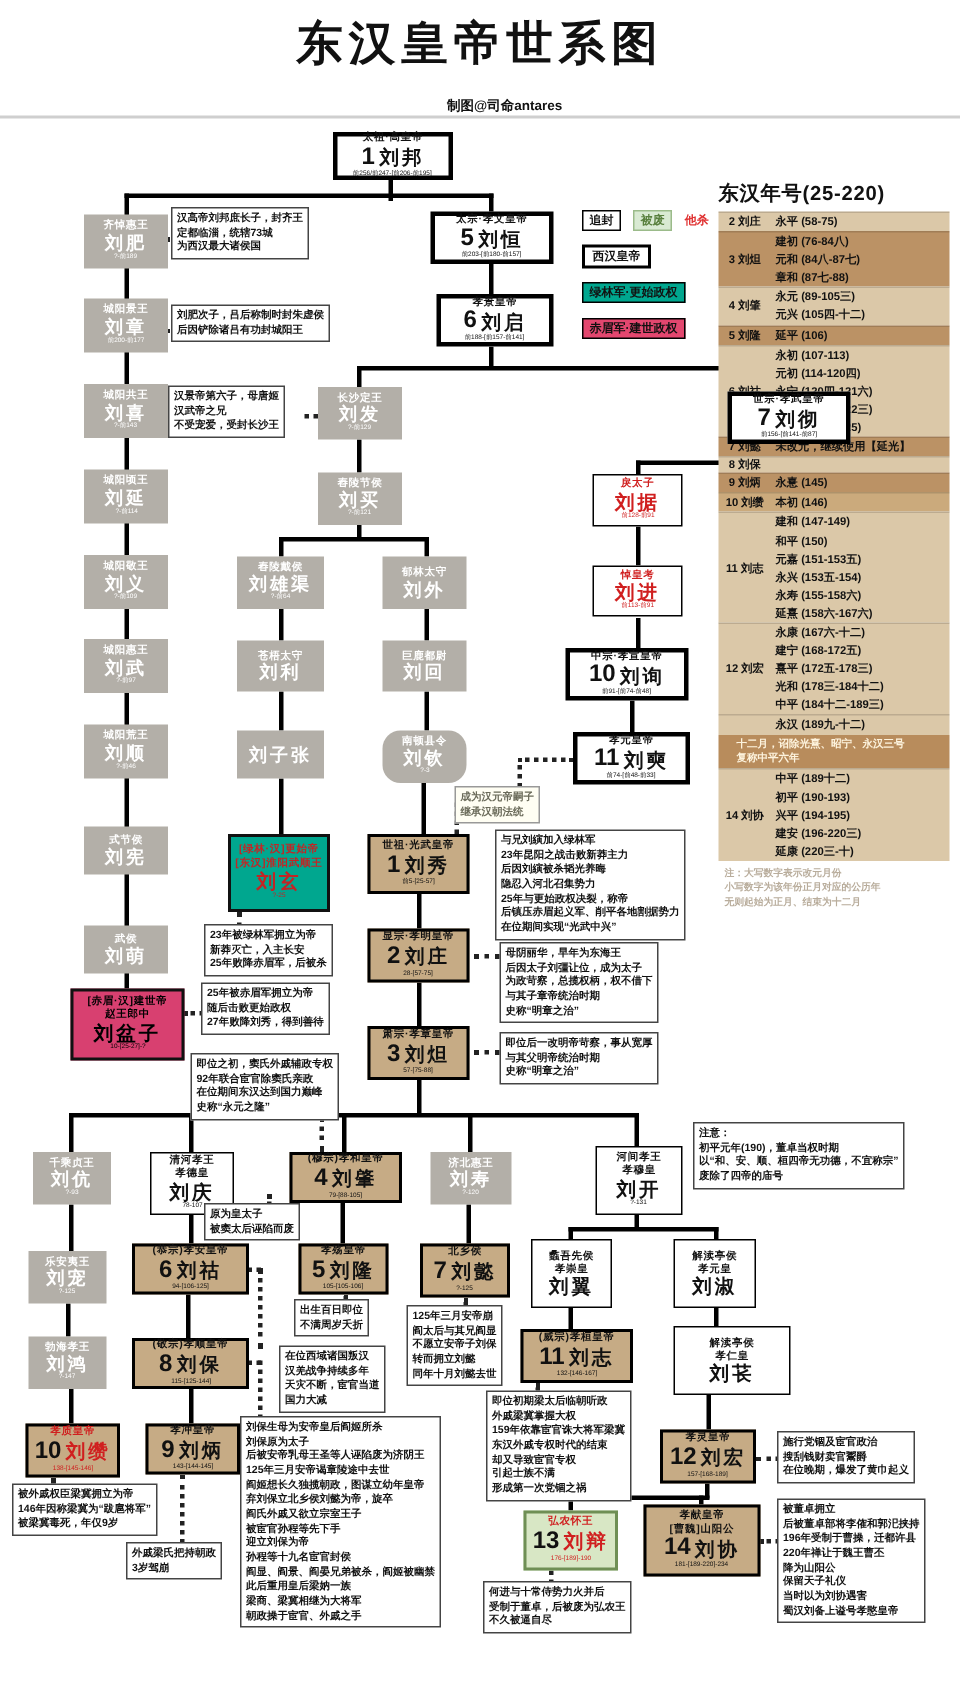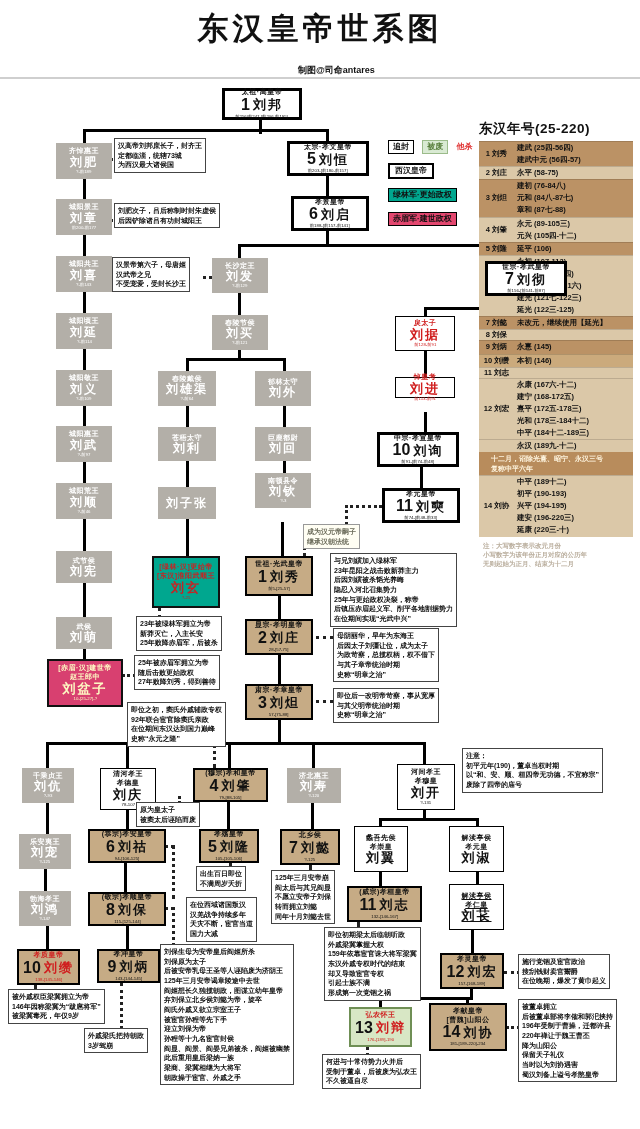--- a/index.html
+++ b/index.html
@@ -32,21 +32,21 @@
   .nname{font-size:13px;font-weight:900;letter-spacing:2px;white-space:nowrap}
   .ndates{font-size:6px;line-height:1;margin-top:1px;white-space:nowrap;transform:scale(.72);transform-origin:center top}
   .west{border:3px solid #000}
   .east{border:2px solid #000;background:#c6ab85}
   .gray{background:#b3afa8;color:#fff;border:none}
   .gray .nname{font-size:12px}
   .post{border:1.5px solid #000}
   .redtxt .nt,.redtxt .nname,.redtxt .ndates{color:#d01f1f}
   .teal{background:#00a78f;border:2px solid #111}
   .teal .nt,.teal .nname,.teal .ndates{color:#c22525}
-  .magenta{background:#d84070;border:2px solid #111;color:#fef9c3}
+  .magenta{background:#d84070;border:2px solid #111;color:#000000}
   .green{background:#d8e7c5;border:2px solid #6f8f55}
   
   .note{position:absolute;z-index:3;background:#fff;border:1px solid #444;padding:2px 3px;
         font-size:7px;font-weight:700;line-height:1.38;white-space:nowrap}
   .note.soft{border:1px solid #999;background:#fffef3;color:#6b6b5a}
   
   #era{position:absolute;left:479px;top:120px;width:154px;z-index:2}
   #era-title{font-size:13.5px;font-weight:900;margin-bottom:3px;letter-spacing:.5px}
   .eg{display:flex;border-top:1px solid rgba(0,0,0,.14)}
   .eg .lab{width:35px;font-size:7.5px;font-weight:700;display:flex;align-items:center;justify-content:center;text-align:center}
@@ -78,27 +78,20 @@
   <div class="lg" style="left:388px;top:188px">
     <span class="lg-lvlin">绿林军·更始政权</span>
   </div>
   <div class="lg" style="left:388px;top:212px">
     <span class="lg-chimei">赤眉军·建世政权</span>
   </div>
 
   <div id="era">
     <div id="era-title">东汉年号(25-220)</div>
     <div id="era-rows">
-        <div class="eg shade-dark">
-          <div class="lab">1 刘秀</div>
-          <div class="ers">
-            <div class="er">建武 (25四-56四)</div>
-            <div class="er">建武中元 (56四-57)</div>
-          </div>
-        </div>
         <div class="eg shade-light">
           <div class="lab">2 刘庄</div>
           <div class="ers">
             <div class="er">永平 (58-75)</div>
           </div>
         </div>
         <div class="eg shade-dark">
           <div class="lab">3 刘炟</div>
           <div class="ers">
             <div class="er">建初 (76-84八)</div>
@@ -145,20 +138,28 @@
           </div>
         </div>
         <div class="eg shade-mid">
           <div class="lab">10 刘缵</div>
           <div class="ers">
             <div class="er">本初 (146)</div>
           </div>
         </div>
         <div class="eg shade-light">
           <div class="lab">11 刘志</div>
+          <div class="ers">
+            <div class="er">建和 (147-149)</div>
+            <div class="er">和平 (150)</div>
+            <div class="er">元嘉 (151-153五)</div>
+            <div class="er">永兴 (153五-154)</div>
+            <div class="er">永寿 (155-158六)</div>
+            <div class="er">延熹 (158六-167六)</div>
+          </div>
         </div>
         <div class="eg shade-light">
           <div class="lab">12 刘宏</div>
           <div class="ers">
             <div class="er">永康 (167六-十二)</div>
             <div class="er">建宁 (168-172五)</div>
             <div class="er">熹平 (172五-178三)</div>
             <div class="er">光和 (178三-184十二)</div>
             <div class="er">中平 (184十二-189三)</div>
           </div>
@@ -318,21 +319,21 @@
         </div>
         <div class="ndates">前74-[前48-前33]</div>
       </div>
       <div class="nd post redtxt" style="left: 395px; top: 316px; width: 60px; height: 35px;">
         <div class="nt">戾太子</div>
         <div class="nr">
           <span class="nname">刘据</span>
         </div>
         <div class="ndates">前128-前91</div>
       </div>
-      <div class="nd post redtxt" style="left: 395px; top: 377px; width: 60px; height: 21px;">
+      <div class="nd post redtxt" style="left: 395px; top: 377px; width: 60px; height: 34px;">
         <div class="nt">悼皇考</div>
         <div class="nr">
           <span class="nname">刘进</span>
         </div>
         <div class="ndates">前113-前91</div>
       </div>
       <div class="nd gray" style="left: 56px; top: 143px; width: 56px; height: 36px;">
         <div class="nt">齐悼惠王</div>
         <div class="nr">
           <span class="nname">刘肥</span>
@@ -415,21 +416,21 @@
         </div>
         <div class="ndates">?-前121</div>
       </div>
       <div class="nd gray" style="left: 158px; top: 371px; width: 58px; height: 35px;">
         <div class="nt">舂陵戴侯</div>
         <div class="nr">
           <span class="nname">刘雄渠</span>
         </div>
         <div class="ndates">?-前64</div>
       </div>
-      <div class="nd gray" style="left: 255px; top: 371px; width: 56px; height: 35px; font-family: Liberation Mono, monospace;">
+      <div class="nd gray" style="left: 255px; top: 371px; width: 56px; height: 35px;">
         <div class="nt">郁林太守</div>
         <div class="nr">
           <span class="nname">刘外</span>
         </div>
       </div>
       <div class="nd gray" style="left: 158px; top: 427px; width: 58px; height: 34px;">
         <div class="nt">苍梧太守</div>
         <div class="nr">
           <span class="nname">刘利</span>
         </div>
@@ -438,21 +439,21 @@
         <div class="nt">巨鹿都尉</div>
         <div class="nr">
           <span class="nname">刘回</span>
         </div>
       </div>
       <div class="nd gray" style="left: 158px; top: 487px; width: 58px; height: 32px;">
         <div class="nr">
           <span class="nname">刘子张</span>
         </div>
       </div>
-      <div class="nd gray" style="left: 255px; top: 473px; width: 56px; height: 35px;">
+      <div class="nd gray" style="left: 255px; top: 487px; width: 56px; height: 35px; border-radius: 12px;">
         <div class="nt">南顿县令</div>
         <div class="nr">
           <span class="nname">刘钦</span>
         </div>
         <div class="ndates">?-3</div>
       </div>
       <div class="nd teal" style="left: 152px; top: 556px; width: 68px; height: 52px;">
         <div class="nt">[绿林·汉]更始帝</div>
         <div class="nt">[东汉]淮阳武顺王</div>
         <div class="nr">
@@ -583,21 +584,21 @@
         <div class="ndates">115-[125-144]</div>
       </div>
       <div class="nd east" style="left: 347px; top: 886px; width: 75px; height: 36px;">
         <div class="nt">(威宗)孝桓皇帝</div>
         <div class="nr">
           <span class="nnum">11</span>
           <span class="nname">刘志</span>
         </div>
         <div class="ndates">132-[146-167]</div>
       </div>
-      <div class="nd post" style="left: 449px; top: 884px; width: 55px; height: 46px; text-decoration: underline;">
+      <div class="nd post" style="left: 449px; top: 884px; width: 78px; height: 46px;">
         <div class="nt">解渎亭侯</div>
         <div class="nt">孝仁皇</div>
         <div class="nr">
           <span class="nname">刘苌</span>
         </div>
       </div>
       <div class="nd east redtxt" style="left: 17px; top: 949px; width: 63px; height: 36px;">
         <div class="nt">孝质皇帝</div>
         <div class="nr">
           <span class="nnum">10</span>

